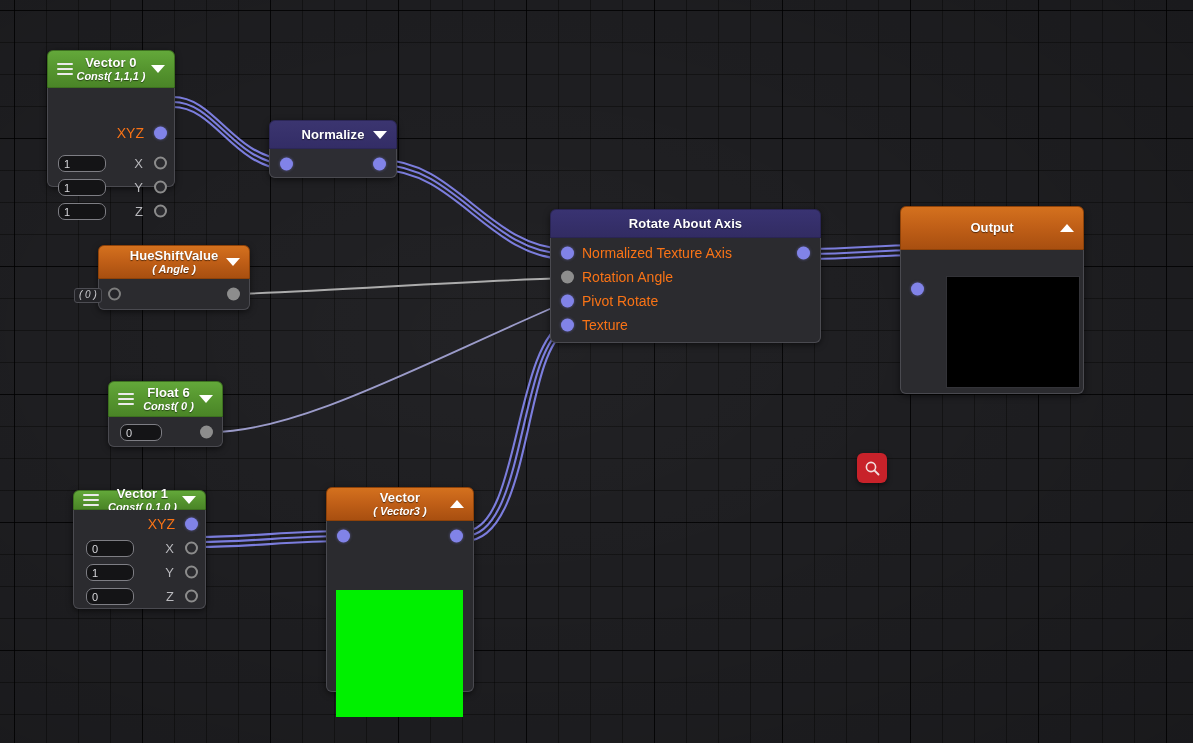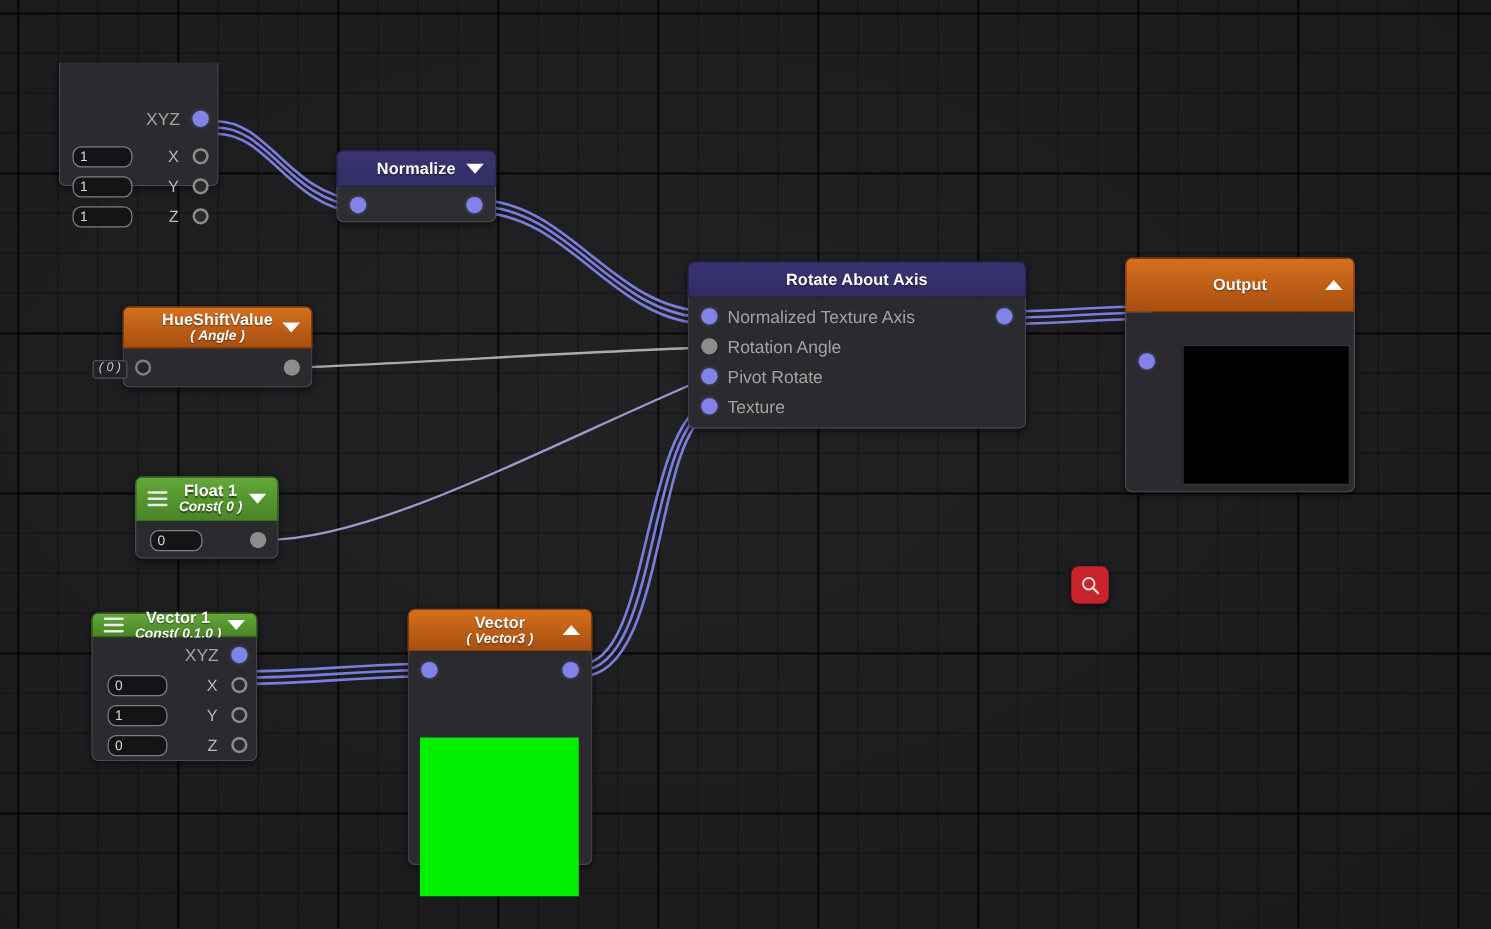--- a/index.html
+++ b/index.html
@@ -131,21 +131,21 @@
   .port.hollow { width: 13px; height: 13px; background: #2b2b2f; border: 2px solid #8c8c8c; }
   .port.hollow-dark { width: 13px; height: 13px; background: #242428; border: 2px solid #7d7d7d; }
   .port.grey { width: 13px; height: 13px; background: #8d8d8d; }
 
   .row-label {
     position: absolute;
     font-size: 13px;
     color: #b9b9bd;
     white-space: nowrap;
   }
-  .row-label.big { font-size: 14px; color: #a3a3a3; }
+  .row-label.big { font-size: 14px; color: #f97316; }
 
   .numfield {
     position: absolute;
     box-sizing: border-box;
     background: #141416;
     border: 1px solid #7e7e84;
     border-radius: 7px;
     color: #d8d8dc;
     font-size: 11px;
     font-family: "Liberation Sans", sans-serif;
@@ -224,20 +224,32 @@
     </g>
 
     <g fill="none" stroke="#8183e8" stroke-width="2.1" opacity="0.95">
       <path d="M 198,537 C 250,537 290,531 346,531"></path>
       <path d="M 198,542 C 250,542 290,536 346,536"></path>
       <path d="M 198,547 C 250,547 290,541 346,541"></path>
     </g>
   </svg>
 
   <div class="node" style="left:47px; top:50px; width:128px;">
+    <div class="node-header green" style="height:38px;">
+      <span class="hamburger">
+          <span></span>
+          <span></span>
+          <span></span>
+        </span>
+      <span class="hdr-stack">
+        <span class="hdr-title">Vector 0</span>
+        <span class="hdr-sub">Const( 1,1,1 )</span>
+      </span>
+      <span class="chev down"></span>
+    </div>
     <div class="node-body" style="height:99px;">
       <span class="row-label big" style="right:30px; top:45px; transform:translateY(-50%);">XYZ</span>
       <span class="port vec" style="right:7px; top:45px; transform:translateY(-50%);"></span>
 
       <input class="numfield" style="left: 10px; top: 67px;" value="1">
       <span class="row-label" style="right:31px; top:75px; transform:translateY(-50%);">X</span>
       <span class="port hollow" style="right:7px; top:75px; transform:translateY(-50%);"></span>
 
       <input class="numfield" style="left: 10px; top: 91px;" value="1">
       <span class="row-label" style="right:31px; top:99px; transform:translateY(-50%);">Y</span>
@@ -276,21 +288,21 @@
   </div>
 
   <div class="node" style="left:108px; top:381px; width:115px;">
     <div class="node-header green" style="height:36px;">
       <span class="hamburger">
           <span></span>
           <span></span>
           <span></span>
         </span>
       <span class="hdr-stack" style="padding-left:6px;">
-        <span class="hdr-title">Float 1</span>
+        <span class="hdr-title">Float 6</span>
         <span class="hdr-sub">Const( 0 )</span>
       </span>
       <span class="chev down"></span>
     </div>
     <div class="node-body" style="height:30px;">
       <input class="numfield" style="left: 11px; top: 7px; width: 42px;" value="0">
       <span class="port grey" style="right:9px; top:15px; transform:translateY(-50%);"></span>
     </div>
   </div>
 

